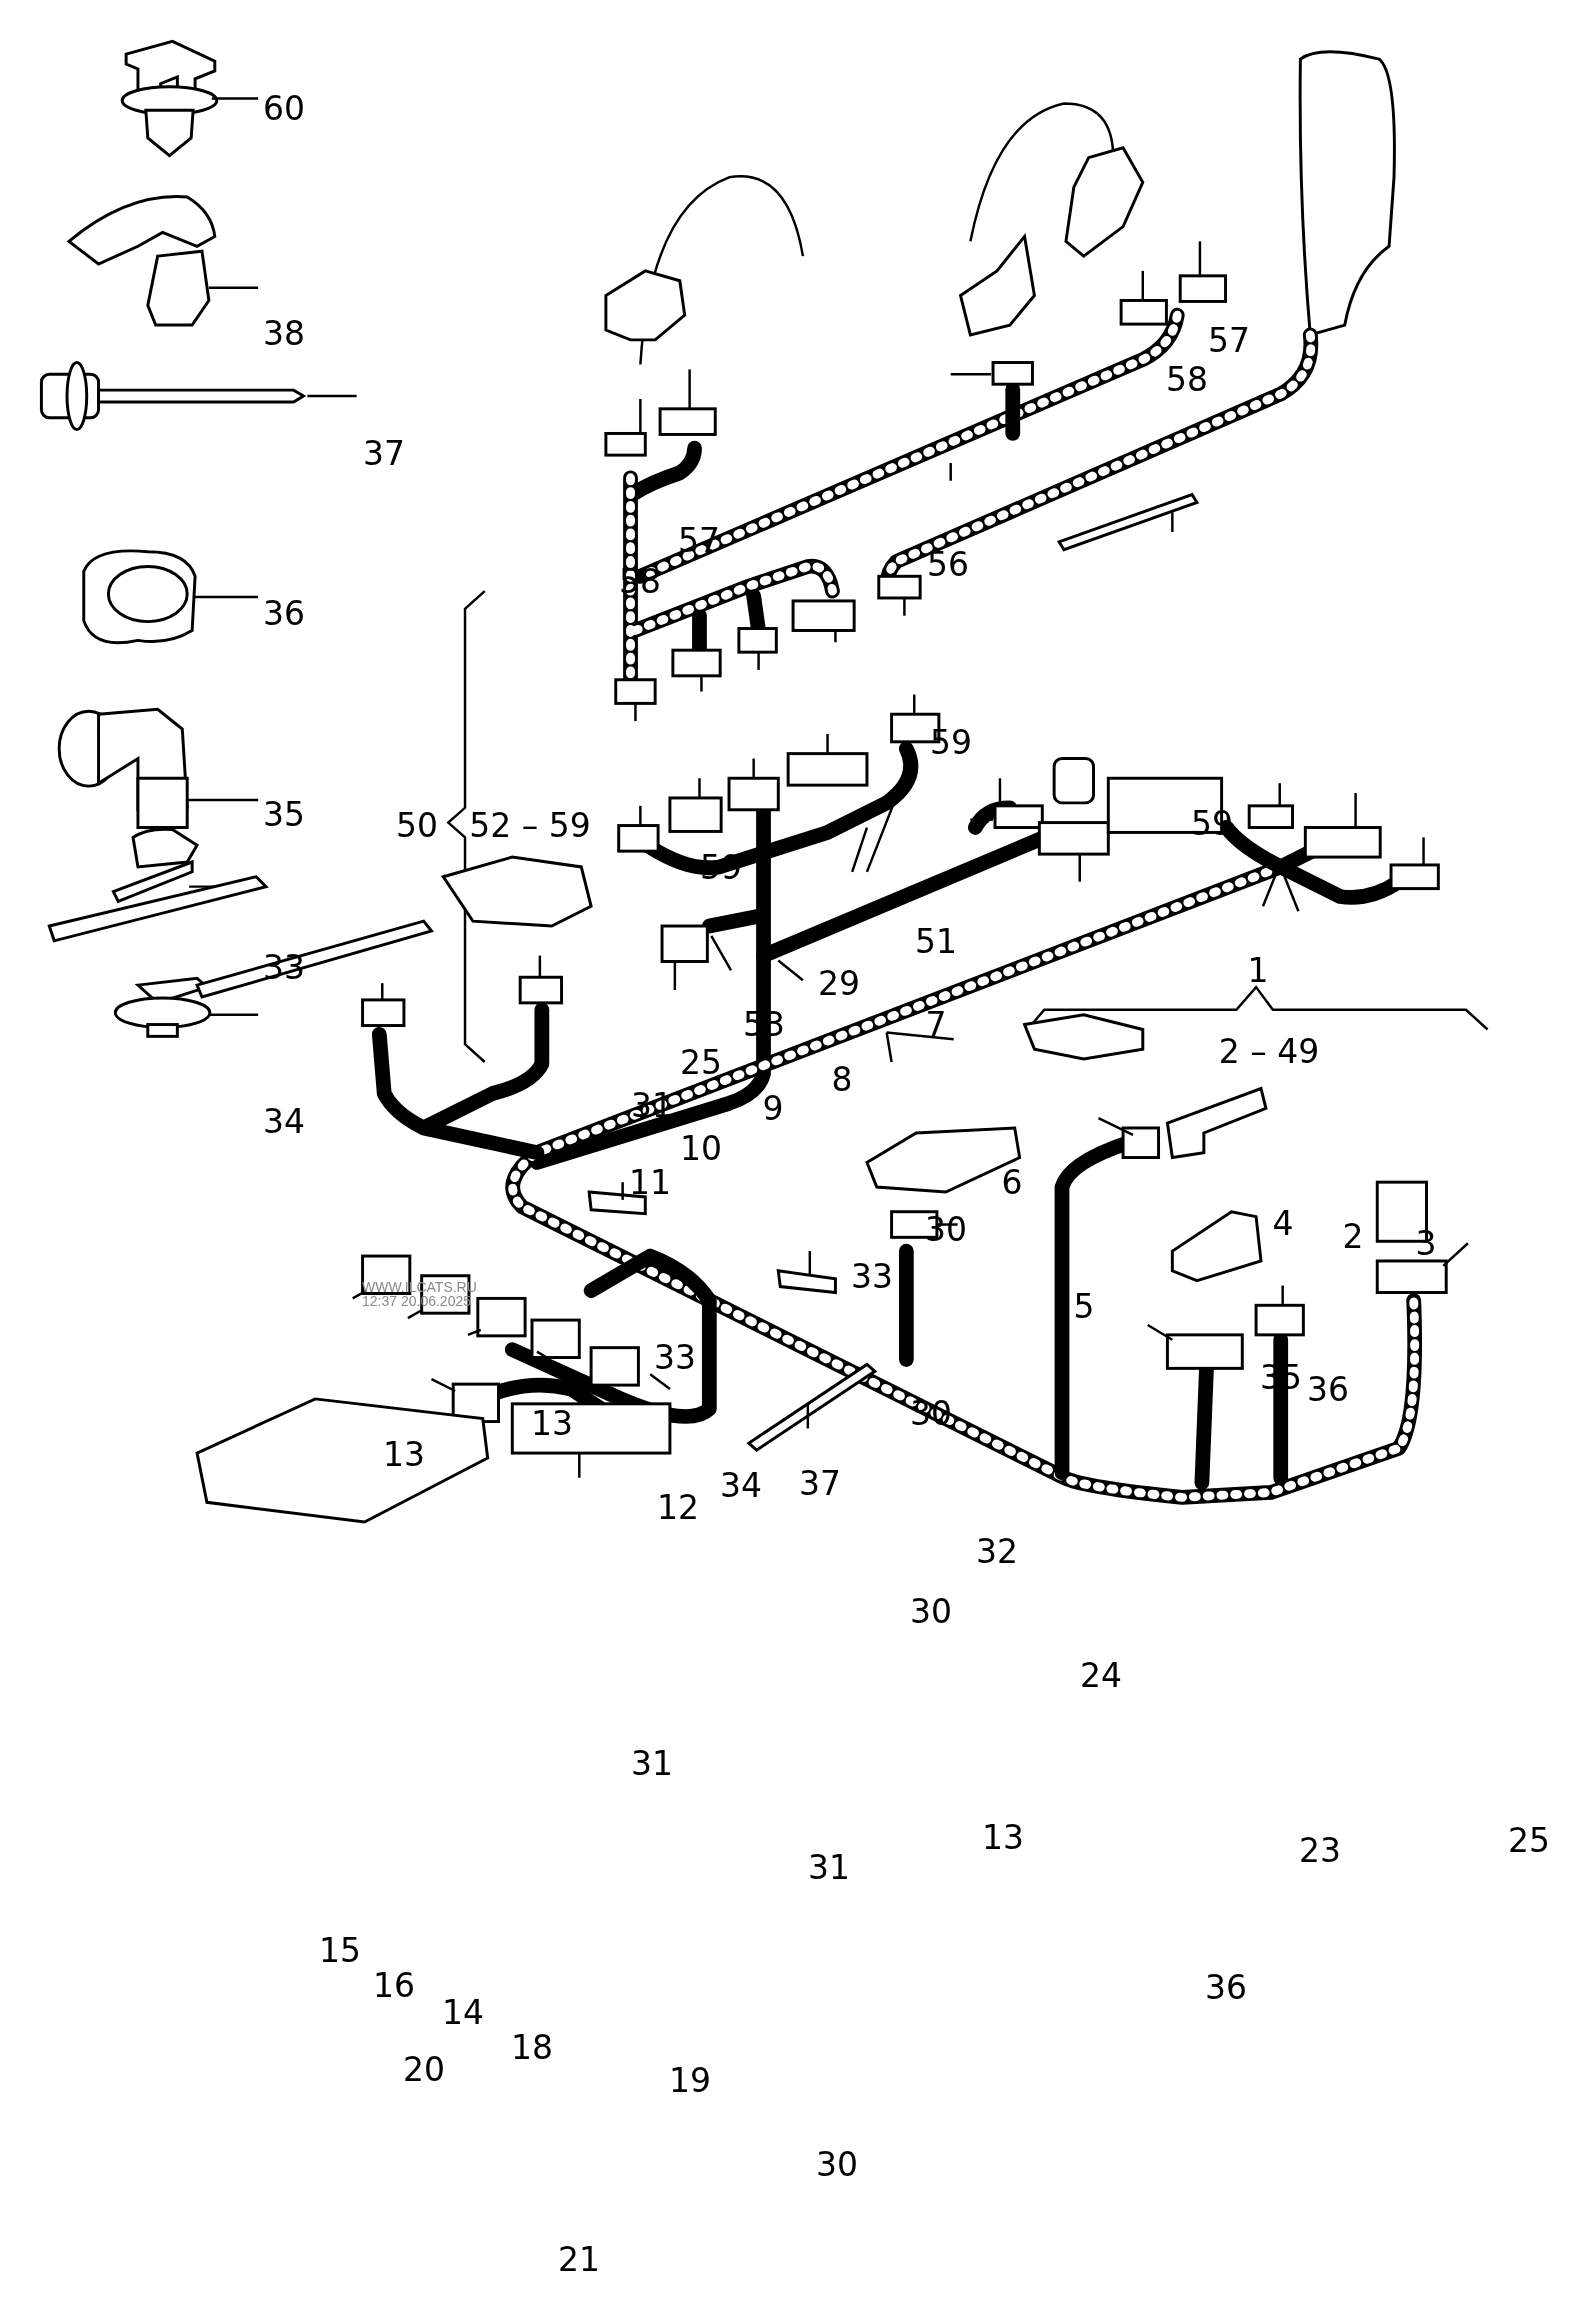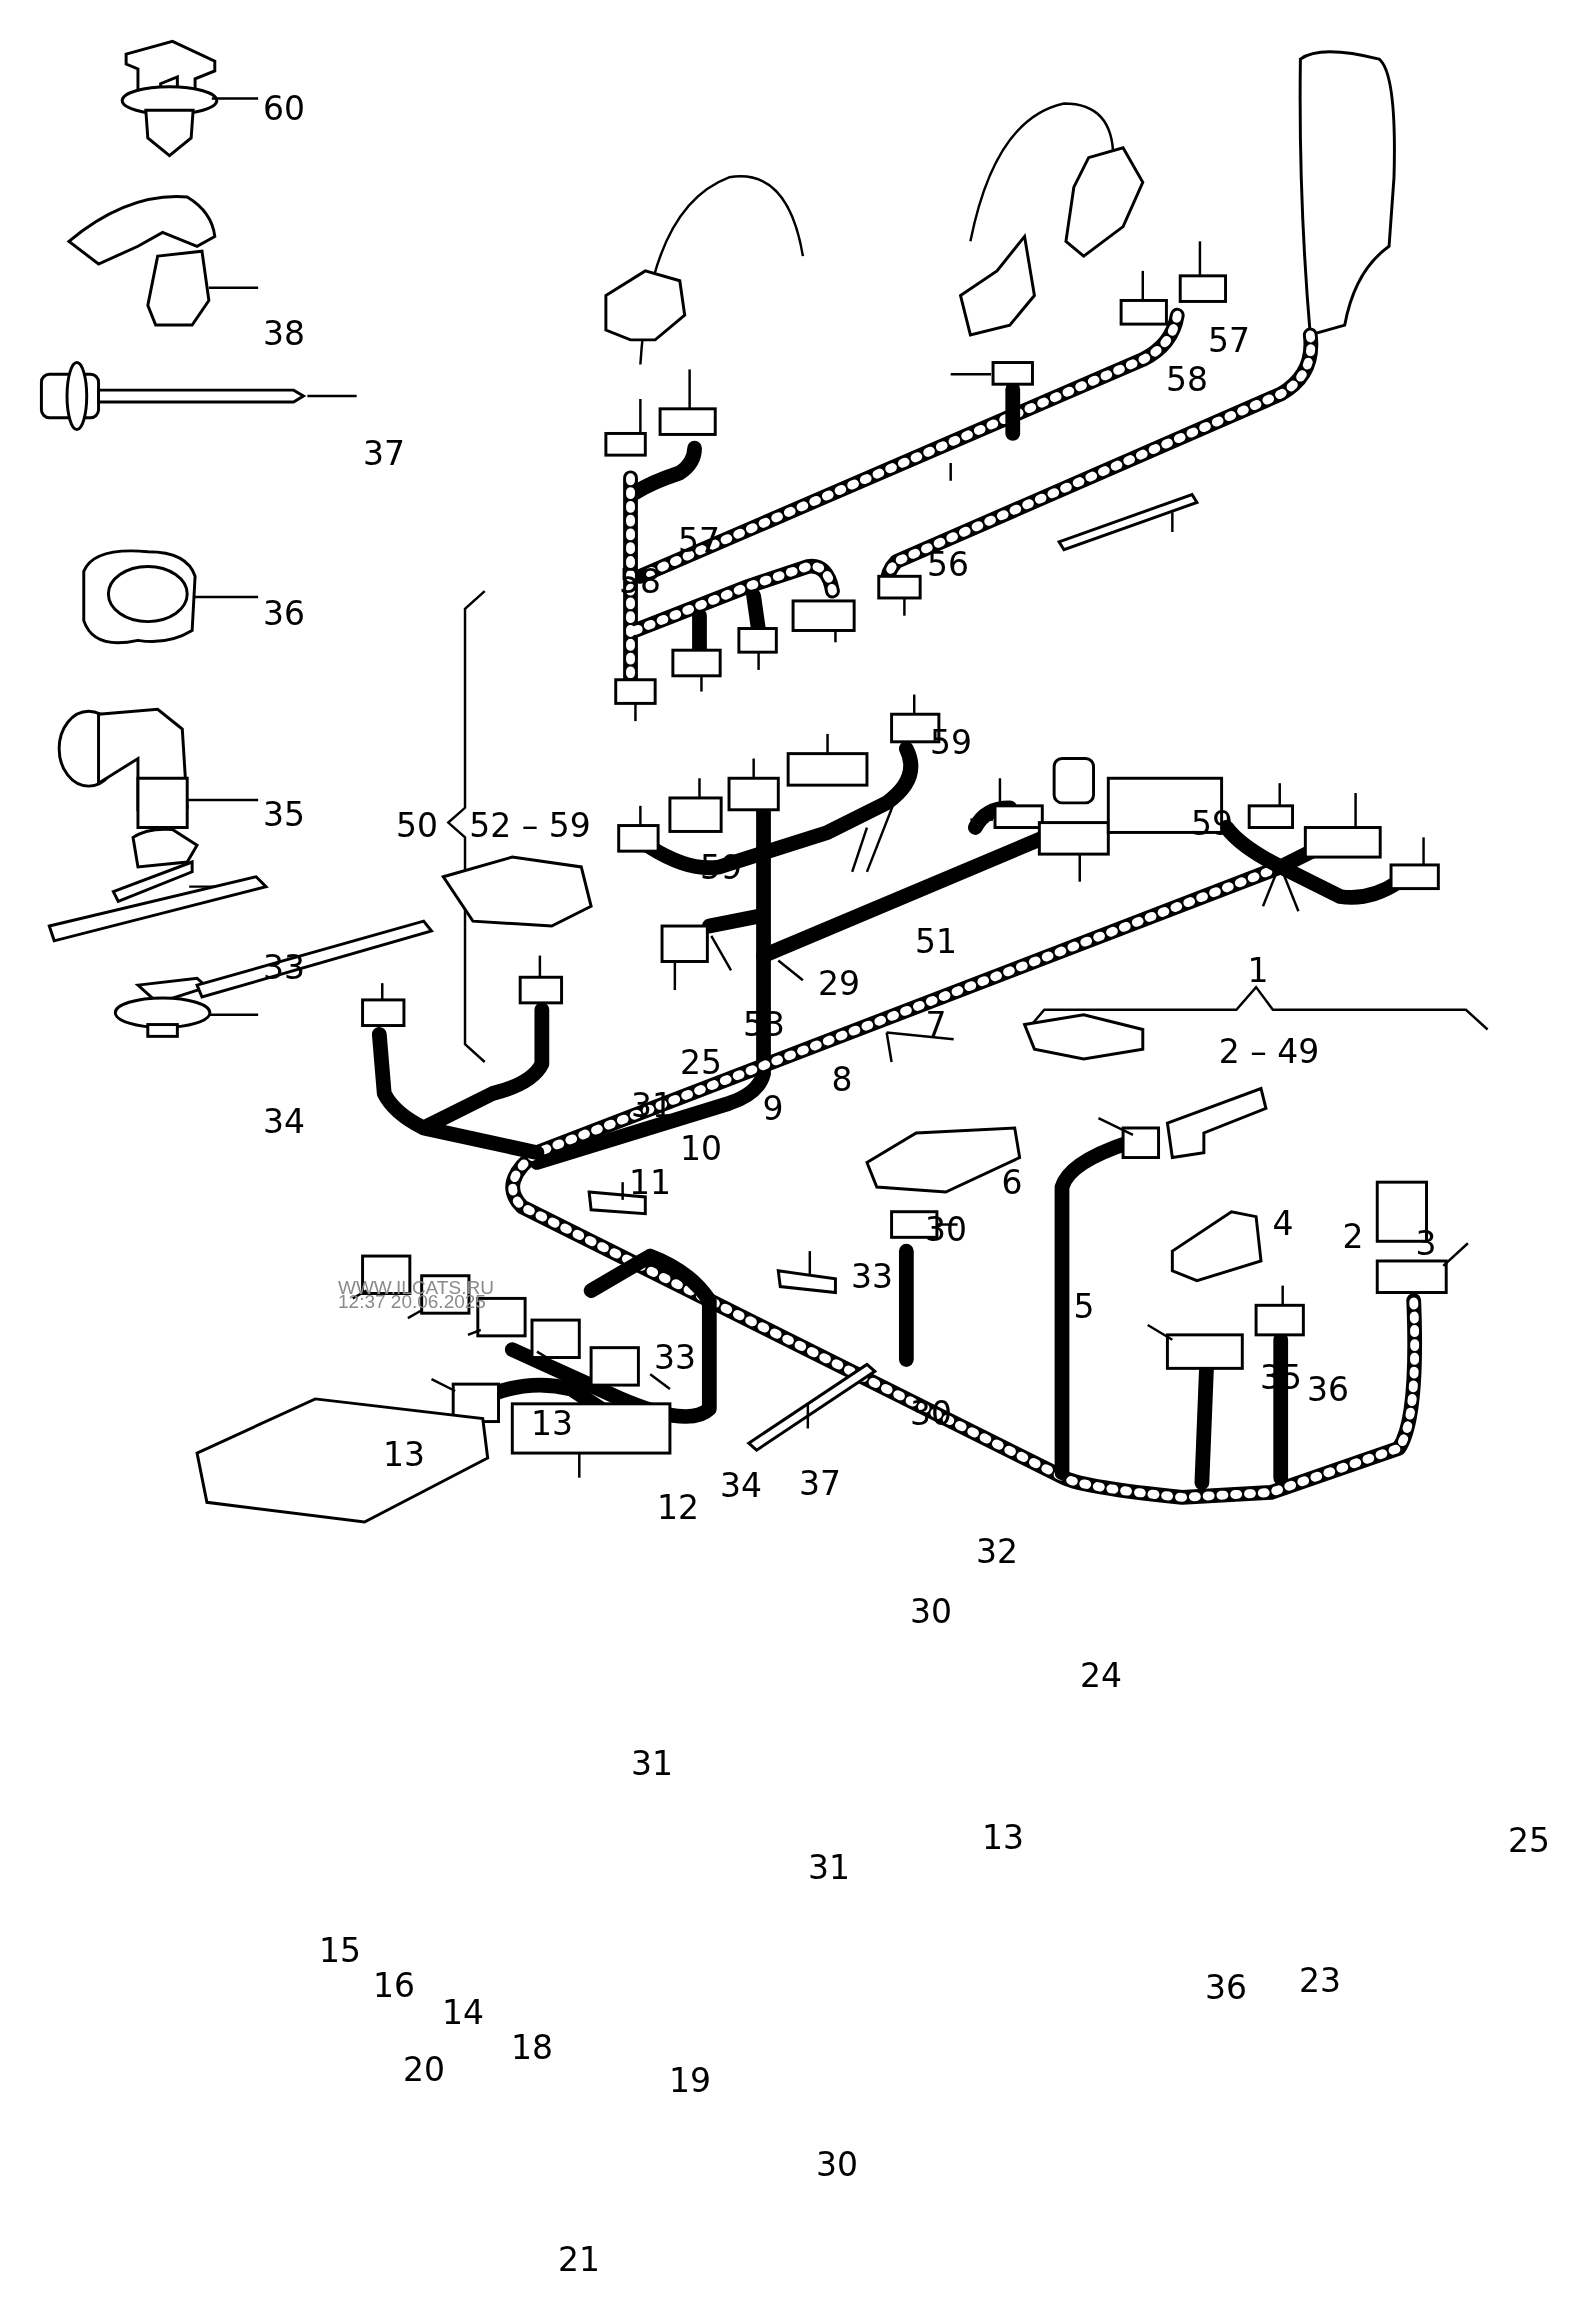--- a/index.html
+++ b/index.html
@@ -1,22 +1,22 @@
 <!DOCTYPE html>
 <html><head>
 <meta charset="utf-8">
 <style>
   html, body { margin: 0; padding: 0; background: #ffffff; }
   body { width: 1595px; height: 2320px; position: relative; overflow: hidden;
          font-family: "DejaVu Sans", sans-serif; color: #000; }
   #diagram { position: absolute; left: 0; top: 0; width: 1595px; height: 2320px; }
   .callout { position: absolute; font-family: "DejaVu Sans", sans-serif; font-size: 33px;
              line-height: 1; color: #000; white-space: nowrap; transform: translate(-50%, -50%); }
-  .watermark { position: absolute; left: 338px; top: 1281px; font-family: "Liberation Sans", sans-serif;
-               font-size: 19px; line-height: 13.8px; color: #8a8a8a; }
+  .watermark { position: absolute; left: 362px; top: 1281px; font-family: "Liberation Sans", sans-serif;
+               font-size: 14px; line-height: 13.8px; color: #8a8a8a; }
   .part-shape { fill: #fff; stroke: #000; stroke-width: 3; }
   .harness { fill: none; stroke: #000; stroke-width: 15; stroke-linecap: round; stroke-linejoin: round; }
   .harness-in { fill: none; stroke: #fff; stroke-width: 9; stroke-linecap: round; stroke-linejoin: round;
                 stroke-dasharray: 3 11; }
   .leader { stroke: #000; stroke-width: 2.5; fill: none; }
   .thin { stroke: #000; stroke-width: 2.5; fill: none; }
 </style>
 </head>
 <body>
 
@@ -268,21 +268,21 @@
 <span class="callout" style="left:404px;top:1454px">13</span>
 <span class="callout" style="left:552px;top:1423px">13</span>
 <span class="callout" style="left:997px;top:1551px">32</span>
 <span class="callout" style="left:931px;top:1611px">30</span>
 
 <span class="callout" style="left:1101px;top:1675px">24</span>
 <span class="callout" style="left:652px;top:1763px">31</span>
 <span class="callout" style="left:829px;top:1867px">31</span>
 <span class="callout" style="left:1003px;top:1837px">13</span>
 <span class="callout" style="left:1529px;top:1840px">25</span>
-<span class="callout" style="left:1320px;top:1980px">23</span>
+<span class="callout" style="left:1320px;top:1850px">23</span>
 <span class="callout" style="left:1226px;top:1987px">36</span>
 <span class="callout" style="left:340px;top:1950px">15</span>
 <span class="callout" style="left:394px;top:1985px">16</span>
 <span class="callout" style="left:463px;top:2012px">14</span>
 <span class="callout" style="left:532px;top:2047px">18</span>
 <span class="callout" style="left:690px;top:2080px">19</span>
 <span class="callout" style="left:424px;top:2069px">20</span>
 <span class="callout" style="left:579px;top:2259px">21</span>
 <span class="callout" style="left:837px;top:2164px">30</span>
 

